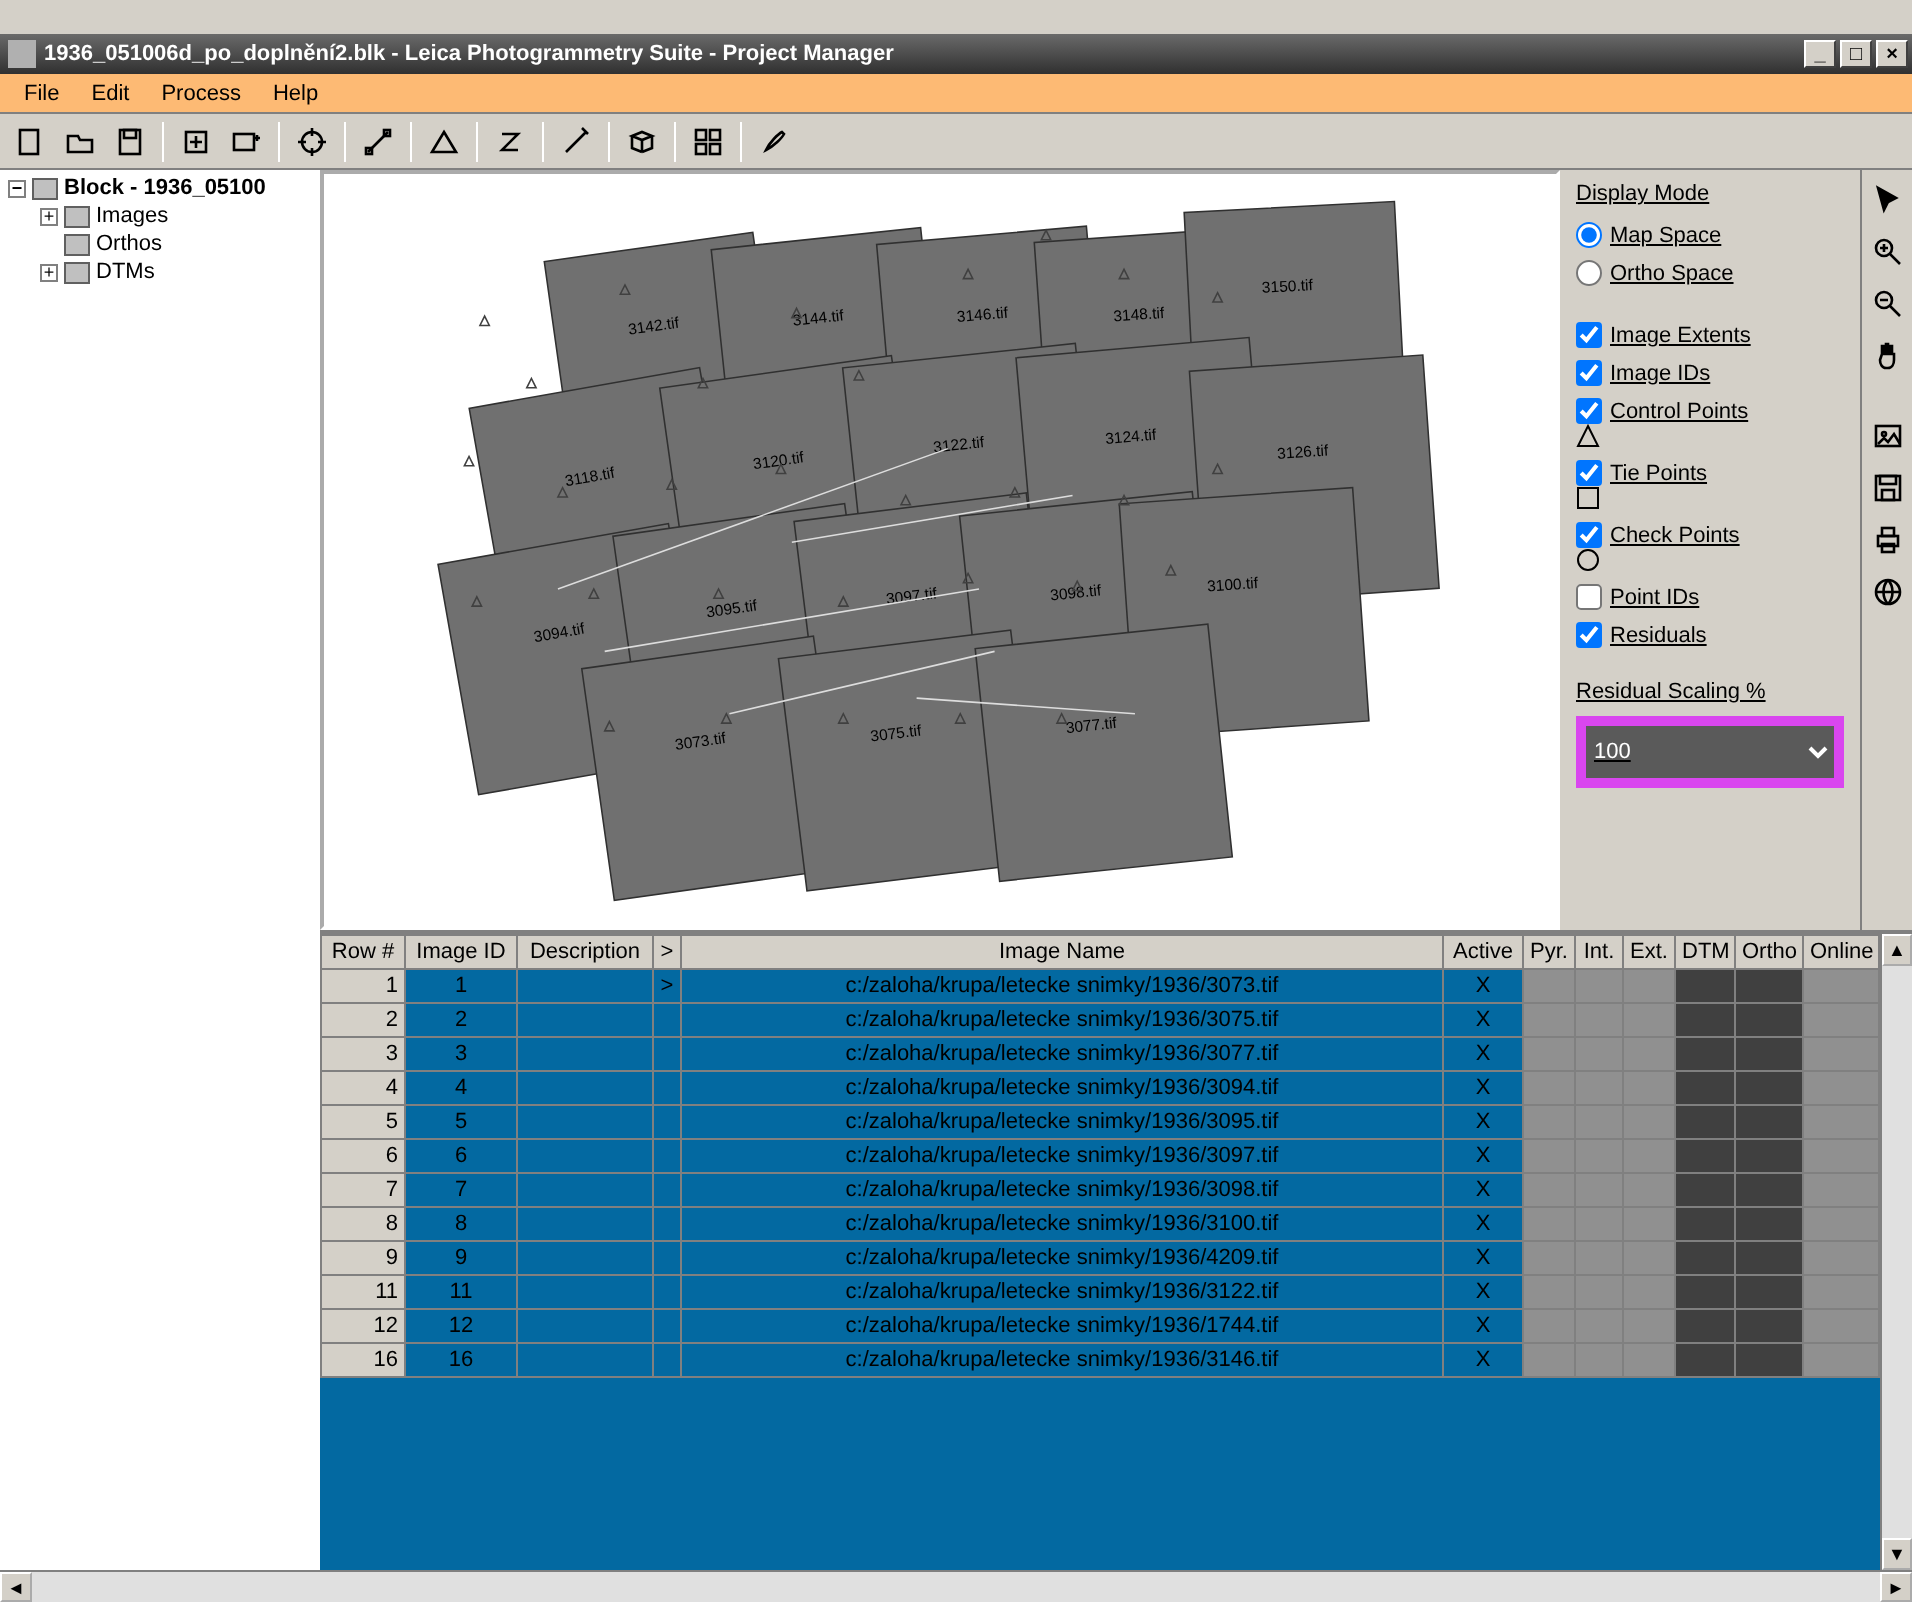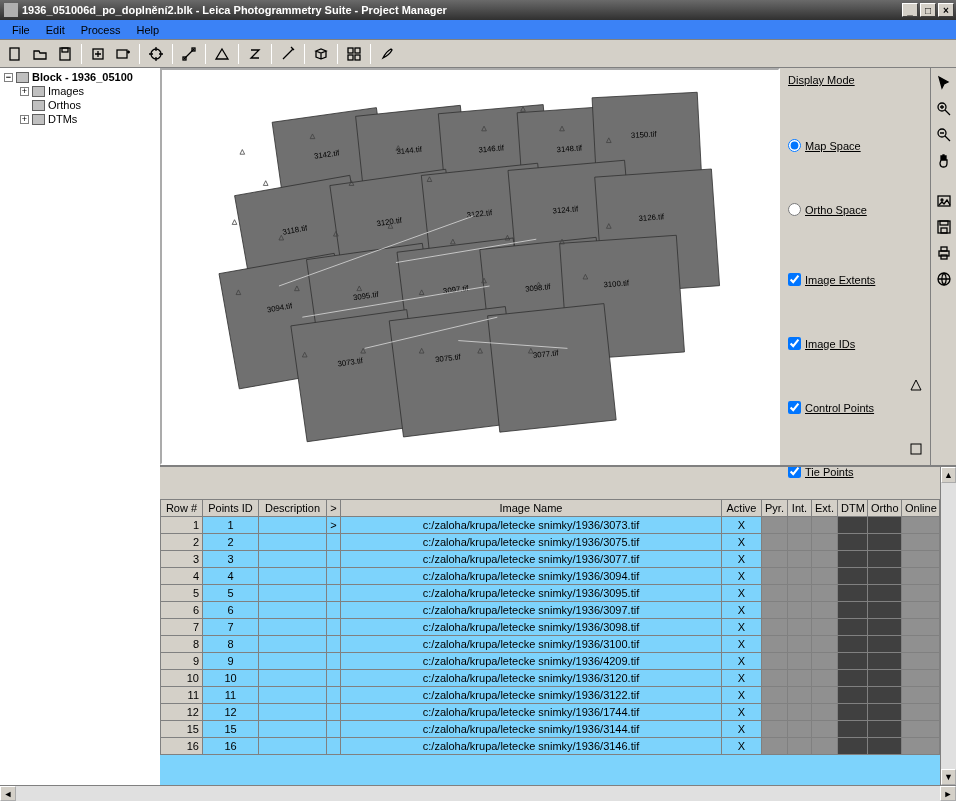--- a/index.html
+++ b/index.html
@@ -1,25 +1,25 @@
 <!DOCTYPE html>
 <html><head>
 <meta charset="utf-8">
 <style>
 * { box-sizing: border-box; margin: 0; padding: 0; font-family: "Tahoma", sans-serif; font-size: 11px; }
 body { background: #d4d0c8; width: 956px; height: 801px; overflow: hidden; display: flex; flex-direction: column; }
 
 
-.titlebar { background: linear-gradient(#6a6a6a,#303030); color: #fff; height: 20px; display: flex; align-items: center; padding: 0 2px 0 4px; font-weight: bold; }
+.titlebar { background: linear-gradient(#6a6a6a,#303030); color: #fff; height: 20px; display: flex; align-items: center; padding: 0 2px 0 4px; font-weight: bold; margin-top: 17px; }
 .titlebar .title-icon { width: 14px; height: 14px; background: #b0b0b0; margin-right: 4px; }
 .titlebar .spacer { flex: 1; }
 .titlebar .win-btn { width: 16px; height: 14px; background: #d4d0c8; border: 1px solid #fff; border-right-color:#404040; border-bottom-color:#404040; margin-left: 2px; display:flex; align-items:center; justify-content:center; font-family: Arial; font-size:10px; color:#000; }
 
 
-.menubar { background: #3b82f6; height: 20px; display: flex; align-items: center; padding: 0 4px; border-bottom: 1px solid #808080; }
+.menubar { background: #fdba74; height: 20px; display: flex; align-items: center; padding: 0 4px; border-bottom: 1px solid #808080; }
 .menubar span { padding: 2px 8px; cursor: default; }
 
 
 .toolbar { background: #d4d0c8; height: 28px; display: flex; align-items: center; padding: 2px 4px; border-bottom: 1px solid #808080; gap: 3px; }
 .toolbar .tbtn { width: 22px; height: 22px; border: 1px solid #d4d0c8; display:flex; align-items:center; justify-content:center; color:#000; }
 .toolbar .sep { width:1px; height:20px; background:#808080; margin:0 2px; border-right:1px solid #fff; }
 .toolbar svg, .right-toolbar svg { width:16px; height:16px; stroke:#000; fill:none; stroke-width:1.3; }
 
 
 .main { flex:1; display:flex; min-height:0; }
@@ -29,33 +29,33 @@
 .tree-toggle { width:9px; height:9px; border:1px solid #808080; display:inline-flex; align-items:center; justify-content:center; font-size:9px; line-height:1; background:#fff; color:#000; }
 .folder-icon { width:13px; height:11px; background:#c0c0c0; border:1px solid #606060; display:inline-block; }
 
 .center-right { flex:1; display:flex; flex-direction:column; min-width:0; }
 .upper { flex:1; display:flex; min-height:0; }
 .canvas-wrap { flex:1; border: 2px inset #fff; background:#fff; overflow:hidden; position:relative; }
 .canvas-wrap svg { width:100%; height:100%; }
 
 .display-panel { width: 150px; padding: 6px 8px; background:#d4d0c8; display:flex; flex-direction:column; gap:6px; font-size:11px;text-decoration:underline; }
 .display-panel .hdr { margin-bottom:2px; }
-.display-panel label { display:flex; align-items:center; gap:4px;margin-top:45px; }
-.display-panel .row { display:flex; align-items:center; justify-content:space-between; }
+.display-panel label { display:flex; align-items:center; gap:4px; }
+.display-panel .row { display:flex; align-items:flex-start; justify-content:space-between;flex-direction:column; }
 .display-panel select { width: 100%; border:5px solid #d946ef; background:#5a5a5a; color:#fff; height:36px; }
 .sym { width:12px; height:12px; display:inline-flex; align-items:center; justify-content:center; }
 
 .right-toolbar { width: 26px; background:#d4d0c8; display:flex; flex-direction:column; align-items:center; padding:4px 0; gap:4px; border-left:1px solid #808080; }
 .right-toolbar .tbtn { width:22px; height:22px; border:1px solid #d4d0c8; display:flex; align-items:center; justify-content:center; }
 .right-toolbar .gap { height:10px; }
 
 
 .lower { height: 320px; display:flex; flex-direction:column; border-top:2px solid #808080; }
 .table-wrap { flex:1; overflow:hidden; display:flex; }
-.grid { flex:1; overflow:hidden; background:#7dd3fc;margin-top:32px; }
+.grid { flex:1; overflow:hidden; background:#0369a1; }
 table { border-collapse:collapse; width:100%; table-layout:fixed; }
 th, td { border:1px solid #808080; height:17px; padding:0 3px; overflow:hidden; white-space:nowrap; text-overflow:clip; }
 th { background:#d4d0c8; font-weight:normal; position:relative; }
 td.rowhdr { background:#d4d0c8; text-align:right; }
 td.c { text-align:center; }
 td.dark { background:#404040; }
 td.lightdark { background:#909090; }
 .table-vscroll { width:16px; background:#d4d0c8; border-left:1px solid #808080; display:flex; flex-direction:column; }
 .table-vscroll .arrow { height:16px; border:1px outset #fff; display:flex; align-items:center; justify-content:center; font-size:9px; }
 .table-vscroll .track { flex:1; background:#e0e0e0; }
@@ -449,21 +449,21 @@
                 <col style="width:26px">
                 <col style="width:24px">
               <col style="width:26px">
                 <col style="width:30px">
                 <col style="width:34px">
                 <col style="width:38px">
             </colgroup>
             <thead>
               <tr>
                 <th>Row #</th>
-                <th>Points ID</th>
+                <th>Image ID</th>
                 <th>Description</th>
                 <th>&gt;</th>
                 <th>Image Name</th>
                 <th>Active</th>
                 <th>Pyr.</th>
                 <th>Int.</th>
                 <th>Ext.</th>
                 <th>DTM</th>
                 <th>Ortho</th>
                 <th>Online</th>
@@ -590,67 +590,39 @@
                   <td class="c">c:/zaloha/krupa/letecke snimky/1936/4209.tif</td>
                   <td class="c">X</td>
                   <td class="lightdark"></td>
                   <td class="lightdark"></td>
                   <td class="lightdark"></td>
                   <td class="dark"></td>
                   <td class="dark"></td>
                   <td class="lightdark"></td>
                 </tr>
                 <tr>
-                  <td class="rowhdr">10</td>
-                  <td class="c">10</td>
-                  <td></td>
-                  <td class="c"></td>
-                  <td class="c">c:/zaloha/krupa/letecke snimky/1936/3120.tif</td>
-                  <td class="c">X</td>
-                  <td class="lightdark"></td>
-                  <td class="lightdark"></td>
-                  <td class="lightdark"></td>
-                  <td class="dark"></td>
-                  <td class="dark"></td>
-                  <td class="lightdark"></td>
-                </tr>
-                <tr>
                   <td class="rowhdr">11</td>
                   <td class="c">11</td>
                   <td></td>
                   <td class="c"></td>
                   <td class="c">c:/zaloha/krupa/letecke snimky/1936/3122.tif</td>
                   <td class="c">X</td>
                   <td class="lightdark"></td>
                   <td class="lightdark"></td>
                   <td class="lightdark"></td>
                   <td class="dark"></td>
                   <td class="dark"></td>
                   <td class="lightdark"></td>
                 </tr>
                 <tr>
                   <td class="rowhdr">12</td>
                   <td class="c">12</td>
                   <td></td>
                   <td class="c"></td>
                   <td class="c">c:/zaloha/krupa/letecke snimky/1936/1744.tif</td>
-                  <td class="c">X</td>
-                  <td class="lightdark"></td>
-                  <td class="lightdark"></td>
-                  <td class="lightdark"></td>
-                  <td class="dark"></td>
-                  <td class="dark"></td>
-                  <td class="lightdark"></td>
-                </tr>
-                <tr>
-                  <td class="rowhdr">15</td>
-                  <td class="c">15</td>
-                  <td></td>
-                  <td class="c"></td>
-                  <td class="c">c:/zaloha/krupa/letecke snimky/1936/3144.tif</td>
                   <td class="c">X</td>
                   <td class="lightdark"></td>
                   <td class="lightdark"></td>
                   <td class="lightdark"></td>
                   <td class="dark"></td>
                   <td class="dark"></td>
                   <td class="lightdark"></td>
                 </tr>
                 <tr>
                   <td class="rowhdr">16</td>

